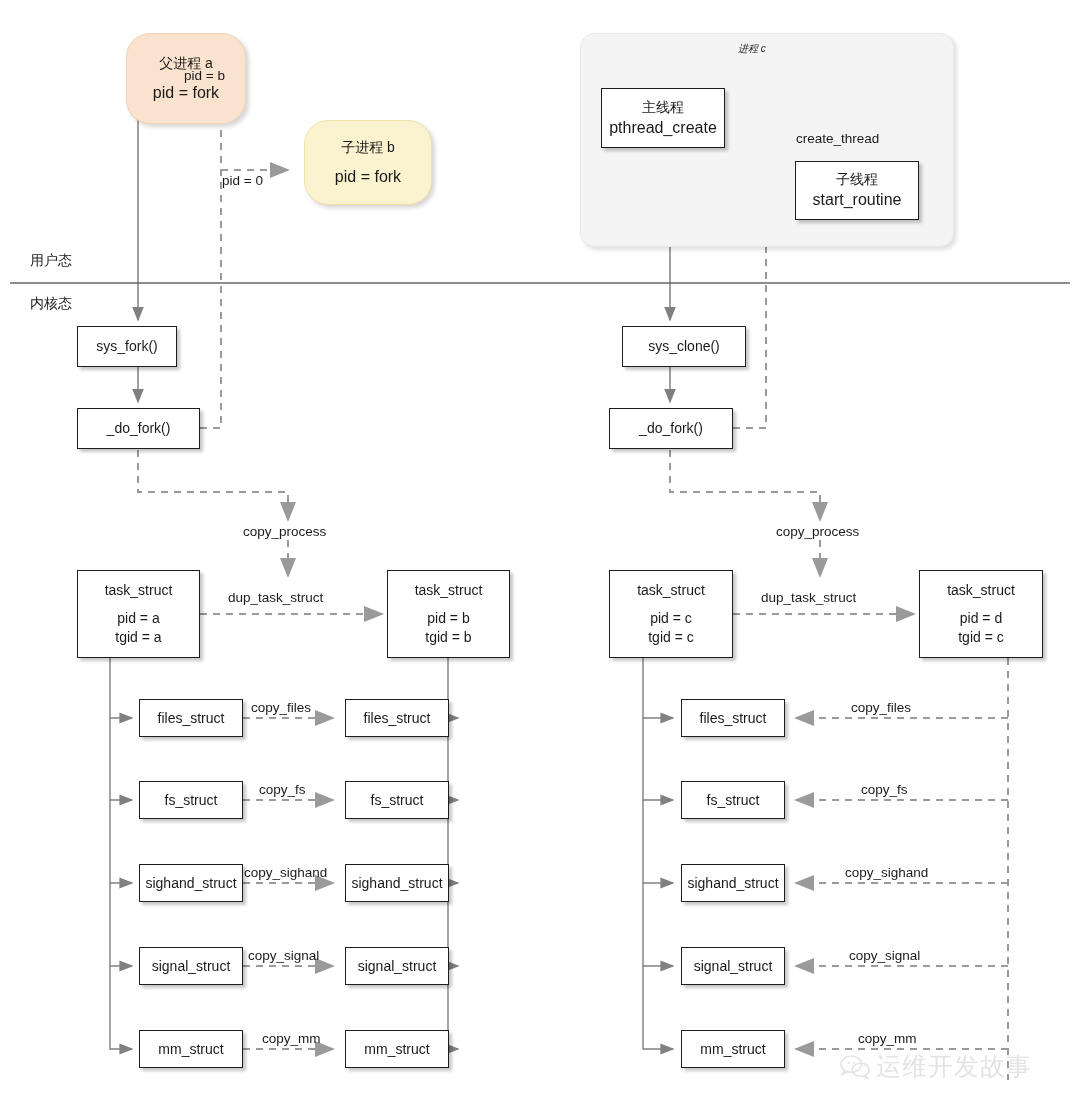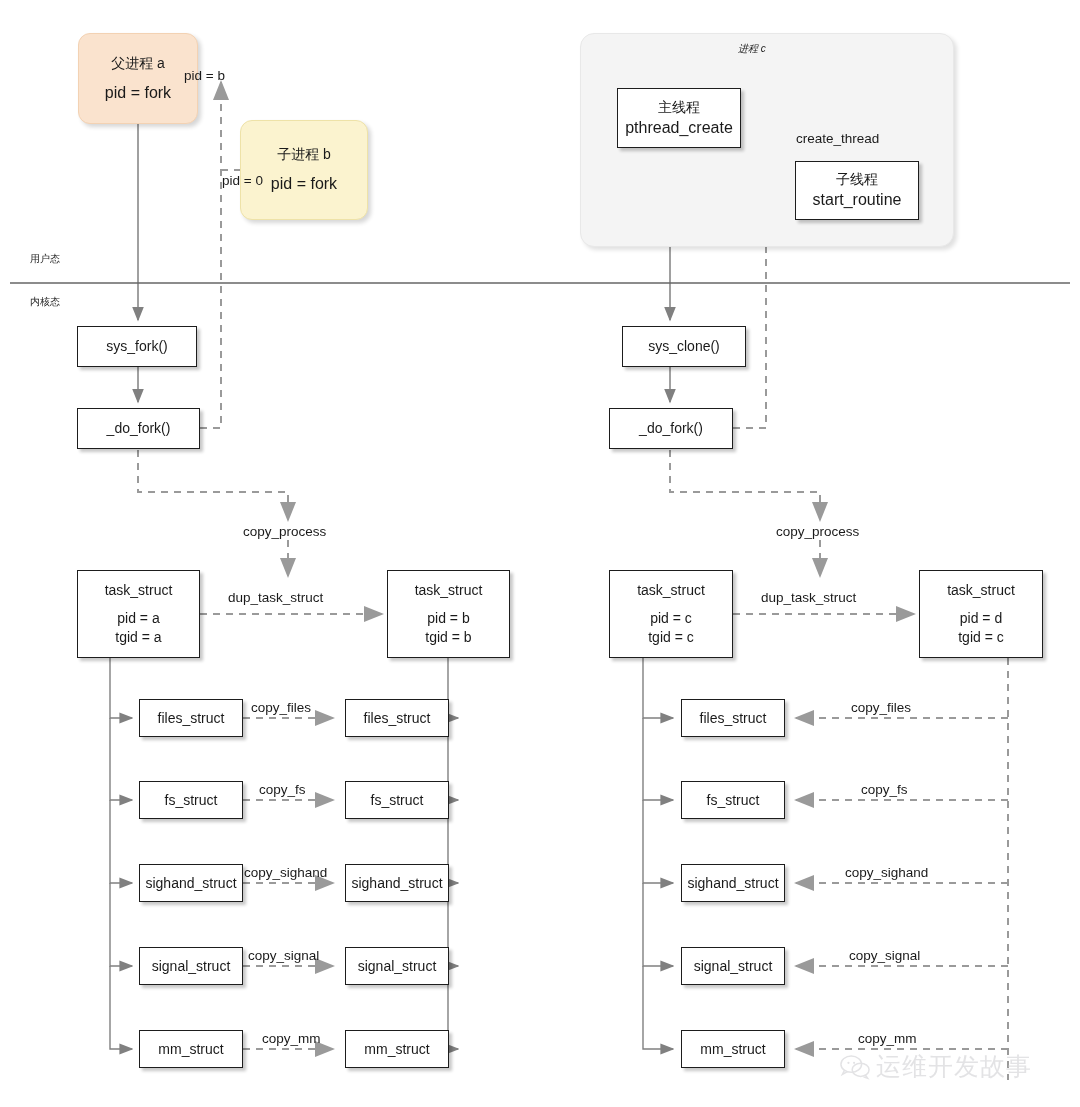--- a/index.html
+++ b/index.html
@@ -5,37 +5,37 @@
 <style>
   html,body{margin:0;padding:0;background:#ffffff;}
   body{font-family:"Liberation Sans","DejaVu Sans",sans-serif;color:#1a1a1a;}
   #stage{position:relative;width:1080px;height:1107px;overflow:hidden;background:#fff;}
   #wires{position:absolute;left:0;top:0;width:1080px;height:1107px;pointer-events:none;}
 
   .node{position:absolute;box-sizing:border-box;display:flex;flex-direction:column;
         align-items:center;justify-content:center;text-align:center;line-height:1.35;}
 
   
-  .rounded{border-radius:12px;box-shadow:3px 3px 4px rgba(0,0,0,.16);}
+  .rounded{border-radius:24px;box-shadow:3px 3px 4px rgba(0,0,0,.16);margin-left:48px;}
   .proc-parent{background:#fae3ce;border:1px solid #f3d2b3;}
   .proc-child{background:#fbf3cf;border:1px solid #eee2a8;}
   .proc-group{background:#f4f4f4;border:1px solid #e8e8e8;border-radius:14px;
               box-shadow:3px 3px 4px rgba(0,0,0,.12);}
 
   
   .box{background:#ffffff;border:1.6px solid #1d1d1d;box-shadow:3px 3px 3px rgba(0,0,0,.22);}
 
   .t-title{font-size:14px;}
   .t-sub{font-size:16px;}
   .t-mono{font-size:14px;}
   .gap{height:9px;}
 
   .grouptitle{position:absolute;font-size:10px;color:#1a1a1a;font-style:italic;}
   .edge-label{position:absolute;font-size:13.5px;color:#1a1a1a;white-space:nowrap;background:transparent;}
-  .mode-label{position:absolute;font-size:10px;color:#1a1a1a;}
+  .mode-label{position:absolute;font-size:14px;color:#1a1a1a;}
 
   .watermark{position:absolute;display:flex;align-items:center;gap:6px;
              color:#e2e2e4;opacity:.95;font-size:25px;letter-spacing:1px;
              font-family:"DejaVu Sans",sans-serif;user-select:none;}
   .wm-logo{width:30px;height:26px;}
 </style>
 </head>
 <body>
 
 <div id="stage">
@@ -115,30 +115,30 @@
       <path d="M643,966 L643,1049 L673,1049" marker-end="url(#ahS)"></path>
     </g>
   </svg>
 
   <div class="node rounded proc-parent" style="left:78px;top:33px;width:120px;height:91px;">
     <div class="t-title">父进程 a</div>
     <div class="gap"></div>
     <div class="t-sub">pid = fork</div>
   </div>
 
-  <div class="node rounded proc-child" style="left:240px;top:120px;width:128px;height:100px;">
+  <div class="node rounded proc-child" style="left:256px;top:120px;width:128px;height:85px;">
     <div class="t-title">子进程 b</div>
     <div class="gap"></div>
     <div class="t-sub">pid = fork</div>
   </div>
 
   <div class="edge-label" style="left:184px;top:68px;">pid = b</div>
   <div class="edge-label" style="left:222px;top:173px;text-align:right;">pid = 0</div>
 
-  <div class="node box" style="left:77px;top:326px;width:120px;height:41px;">
+  <div class="node box" style="left:77px;top:326px;width:100px;height:41px;">
     <div class="t-mono">sys_fork()</div>
   </div>
   <div class="node box" style="left:77px;top:408px;width:123px;height:41px;">
     <div class="t-mono">_do_fork()</div>
   </div>
 
   <div class="edge-label" style="left:243px;top:524px;">copy_process</div>
   <div class="edge-label" style="left:228px;top:590px;">dup_task_struct</div>
 
   <div class="node box" style="left:77px;top:570px;width:123px;height:88px;">
@@ -190,21 +190,21 @@
     <div class="t-mono">mm_struct</div>
     </div>
   <div class="node box" style="left:345px;top:1030px;width:104px;height:38px;">
     <div class="t-mono">mm_struct</div>
     </div>
   <div class="edge-label" style="left:262px;top:1031px;">copy_mm</div>
 
   <div class="proc-group" style="position:absolute;left:580px;top:33px;width:372px;height:212px;"></div>
   <div class="grouptitle" style="left:738px;top:42px;">进程 c</div>
 
-  <div class="node box" style="left:617px;top:88px;width:124px;height:60px;">
+  <div class="node box" style="left:601px;top:88px;width:124px;height:60px;">
     <div class="t-title">主线程</div>
     <div class="t-sub">pthread_create</div>
   </div>
 
   <div class="node box" style="left:795px;top:161px;width:124px;height:59px;">
     <div class="t-title">子线程</div>
     <div class="t-sub">start_routine</div>
   </div>
 
   <div class="edge-label" style="left:796px;top:131px;">create_thread</div>

